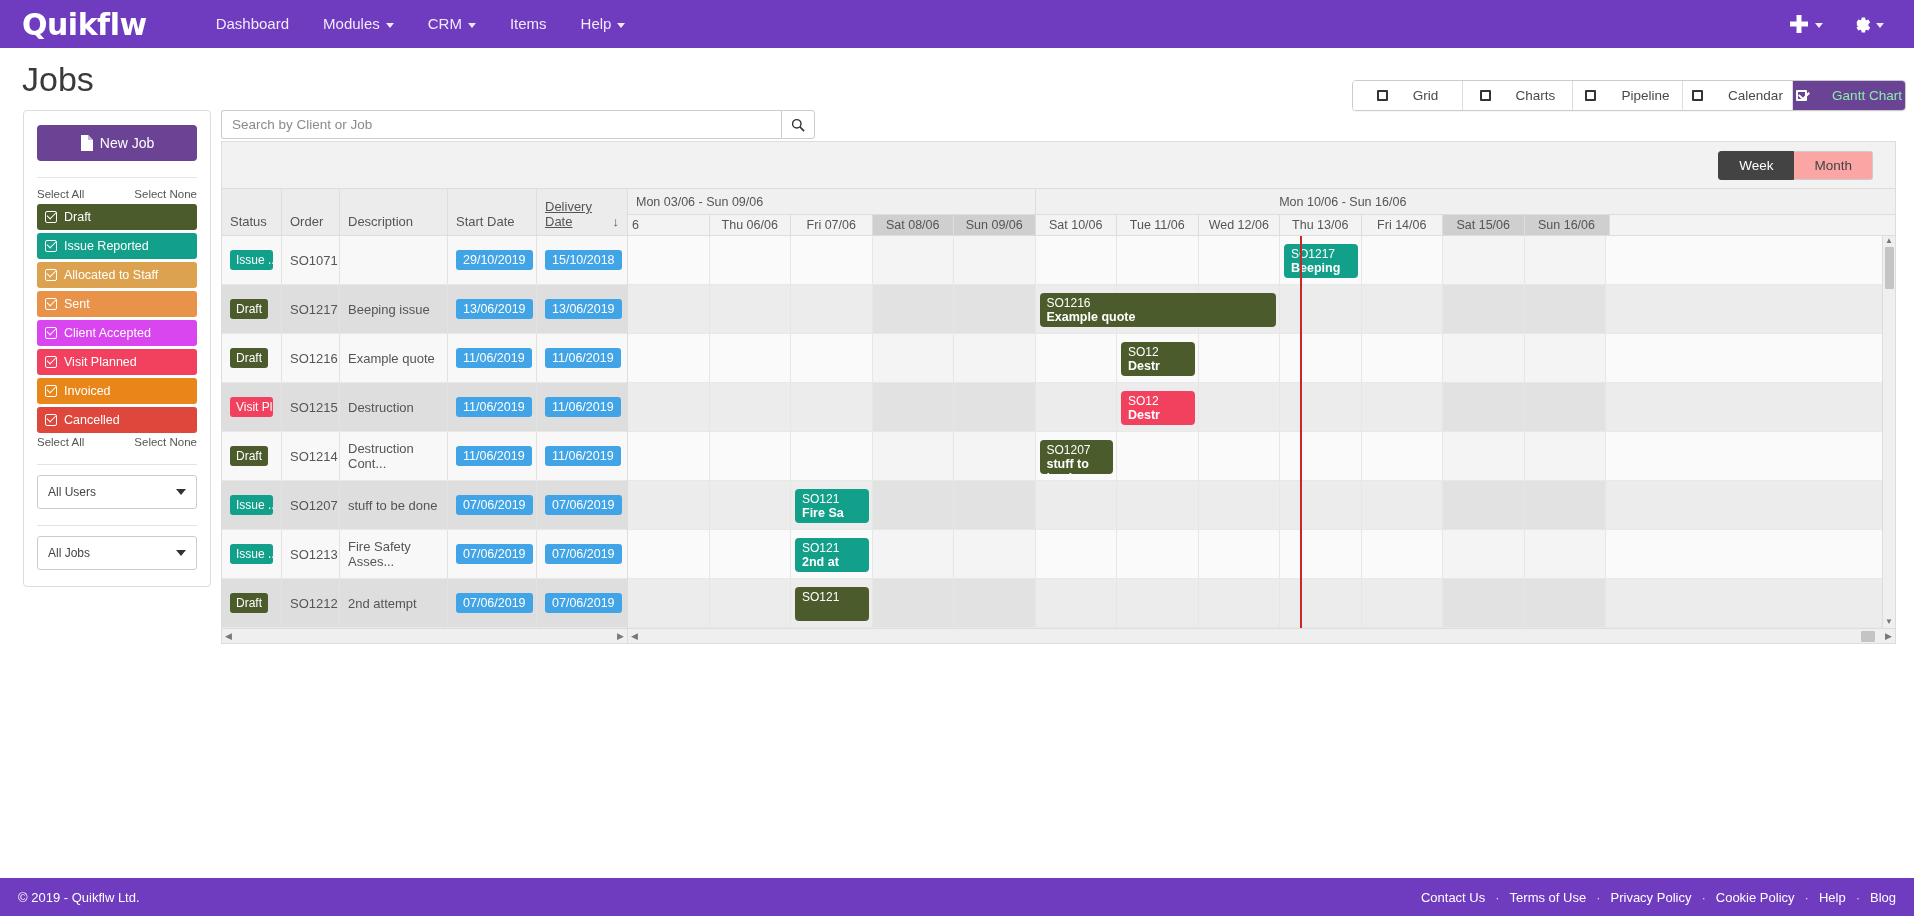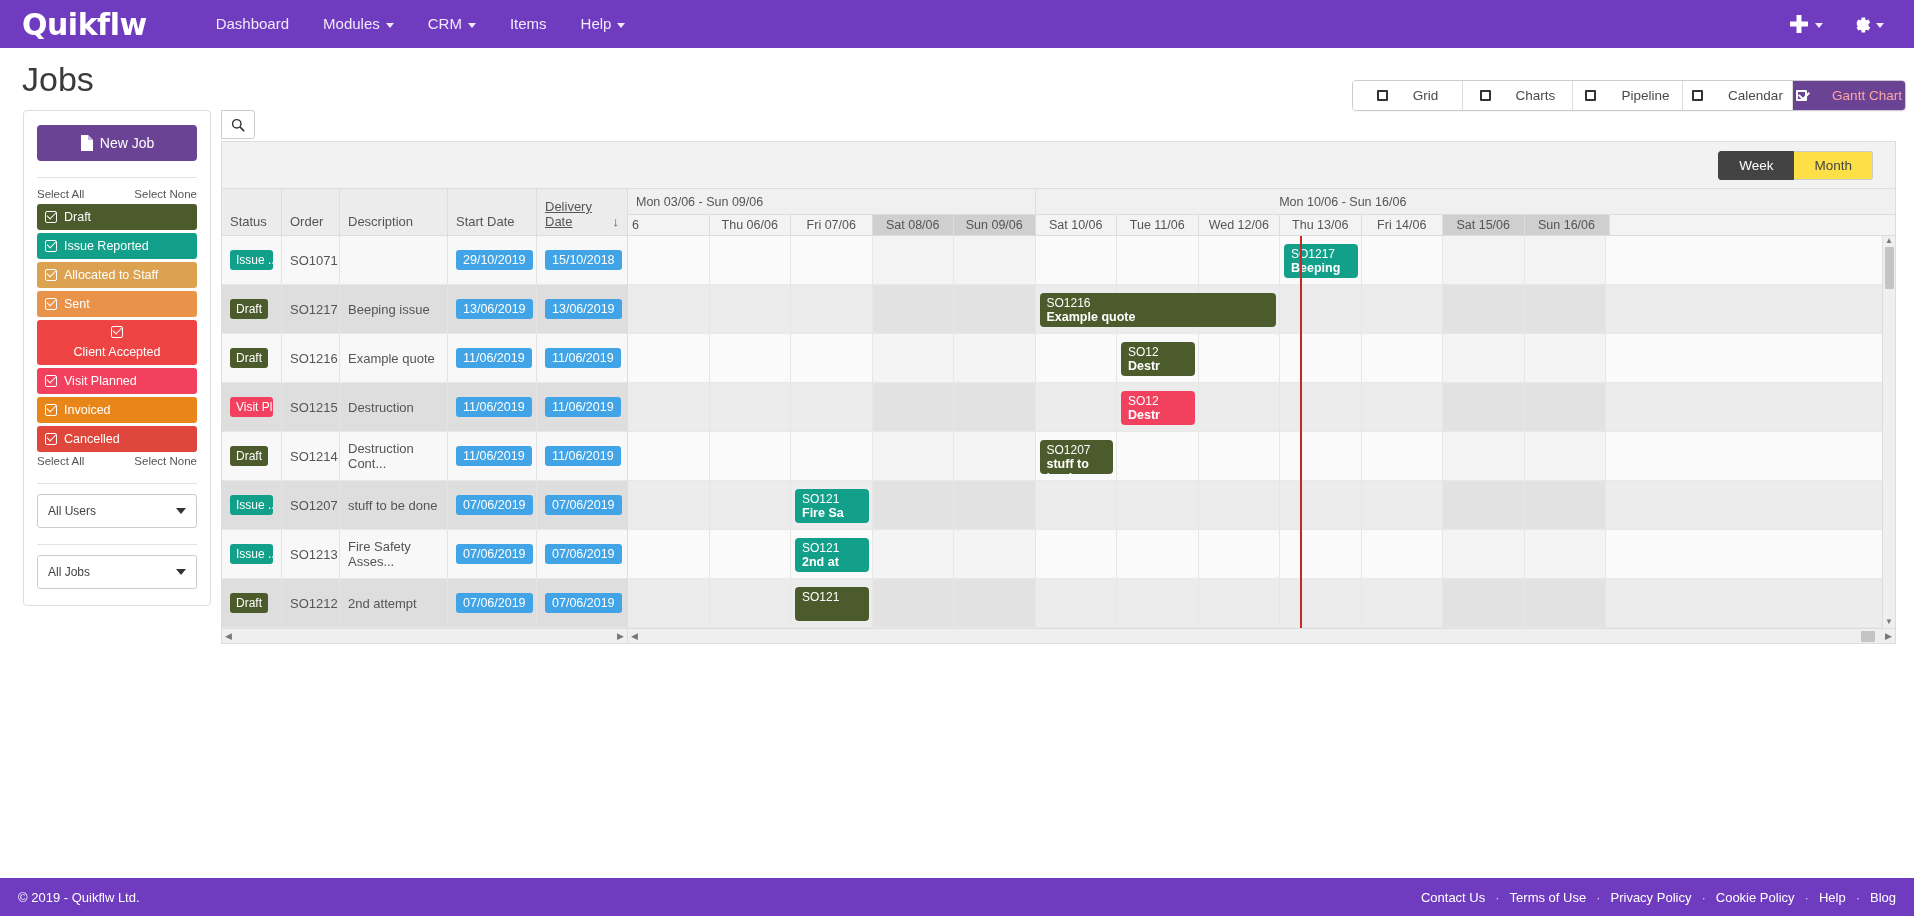--- a/index.html
+++ b/index.html
@@ -55,21 +55,21 @@
     box-shadow:0 1px 1px rgba(0,0,0,.04);
   }
   .vbtn {
     padding:7px 0; width:110px; text-align:center;
     font-size:13.5px; color:#4a4a4a; background:#fff;
     border-right:1px solid #ddd; cursor:pointer;
     display:flex; align-items:center; justify-content:center; gap:25px;
     white-space:nowrap;
   }
   .vbtn:last-child { border-right:none; }
-  .vbtn.active { background:#6b4394; color:#fca5a5; width:112px;}
+  .vbtn.active { background:#6b4394; color:#86efac; width:112px;}
   .ckbox {
     width:11px;height:11px;border:2px solid #333;display:inline-block;
     border-radius:1px; position:relative;
   }
   .vbtn.active .ckbox { border-color:#fff; }
   .vbtn.active .ckbox::after {
     content:""; position:absolute; left:1px; top:-1px;
     width:8px; height:5px; border-left:2px solid #fff; border-bottom:2px solid #fff;
     transform:rotate(-45deg);
   }
@@ -133,21 +133,21 @@
 
   #gantt-wrap {
     border:1px solid #ddd; background:#fff;
   }
   #gantt-top {
     height:47px; background:#f2f2f2; border-bottom:1px solid #ddd;
     display:flex; align-items:center; justify-content:flex-end; padding-right:22px;
   }
   .wmbtn {
     padding:6px 20px; font-size:13.5px; border:1px solid #ccc;
-    background:#fde047; color:#444; cursor:pointer;
+    background:#fca5a5; color:#444; cursor:pointer;
   }
   .wmbtn.active { background:#434343; color:#fff; border-color:#434343; }
   .wmbtn:first-child { border-radius:3px 0 0 3px; }
   .wmbtn:last-child { border-radius:0 3px 3px 0; border-left:none; }
 
   #gantt-body { display:flex; position:relative; }
 
   
   #lefttable { width:405px; flex:0 0 405px; position:relative; }
   .lt-head {
@@ -333,21 +333,21 @@
           <span>Issue Reported</span>
         </div>
         <div class="status-btn" style="background: rgb(220, 162, 80);">
           <span class="chk"></span>
           <span>Allocated to Staff</span>
         </div>
         <div class="status-btn" style="background: rgb(232, 146, 74);">
           <span class="chk"></span>
           <span>Sent</span>
         </div>
-        <div class="status-btn" style="background: #ef4444; flex-direction: column;">
+        <div class="status-btn" style="background: #d946ef;">
           <span class="chk"></span>
           <span>Client Accepted</span>
         </div>
         <div class="status-btn" style="background: rgb(242, 65, 95);">
           <span class="chk"></span>
           <span>Visit Planned</span>
         </div>
         <div class="status-btn" style="background: rgb(232, 134, 26);">
           <span class="chk"></span>
           <span>Invoiced</span>
@@ -368,20 +368,21 @@
     </div>
     <div class="hr"></div>
     <div class="selectbox">
       <span>All Jobs</span>
       <i class="dncaret"></i>
     </div>
   </div>
 
   <div id="main">
     <div id="searchrow">
+      <input id="searchinput" placeholder="Search by Client or Job" style="">
       <button id="searchbtn">
         <svg width="14" height="14" viewBox="0 0 16 16">
           <circle cx="6.6" cy="6.6" r="4.8" fill="none" stroke="#333" stroke-width="1.6"></circle>
           <line x1="10.2" y1="10.2" x2="15" y2="15" stroke="#333" stroke-width="1.8"></line>
         </svg>
       </button>
     </div>
 
     <div id="gantt-wrap">
       <div id="gantt-top">

